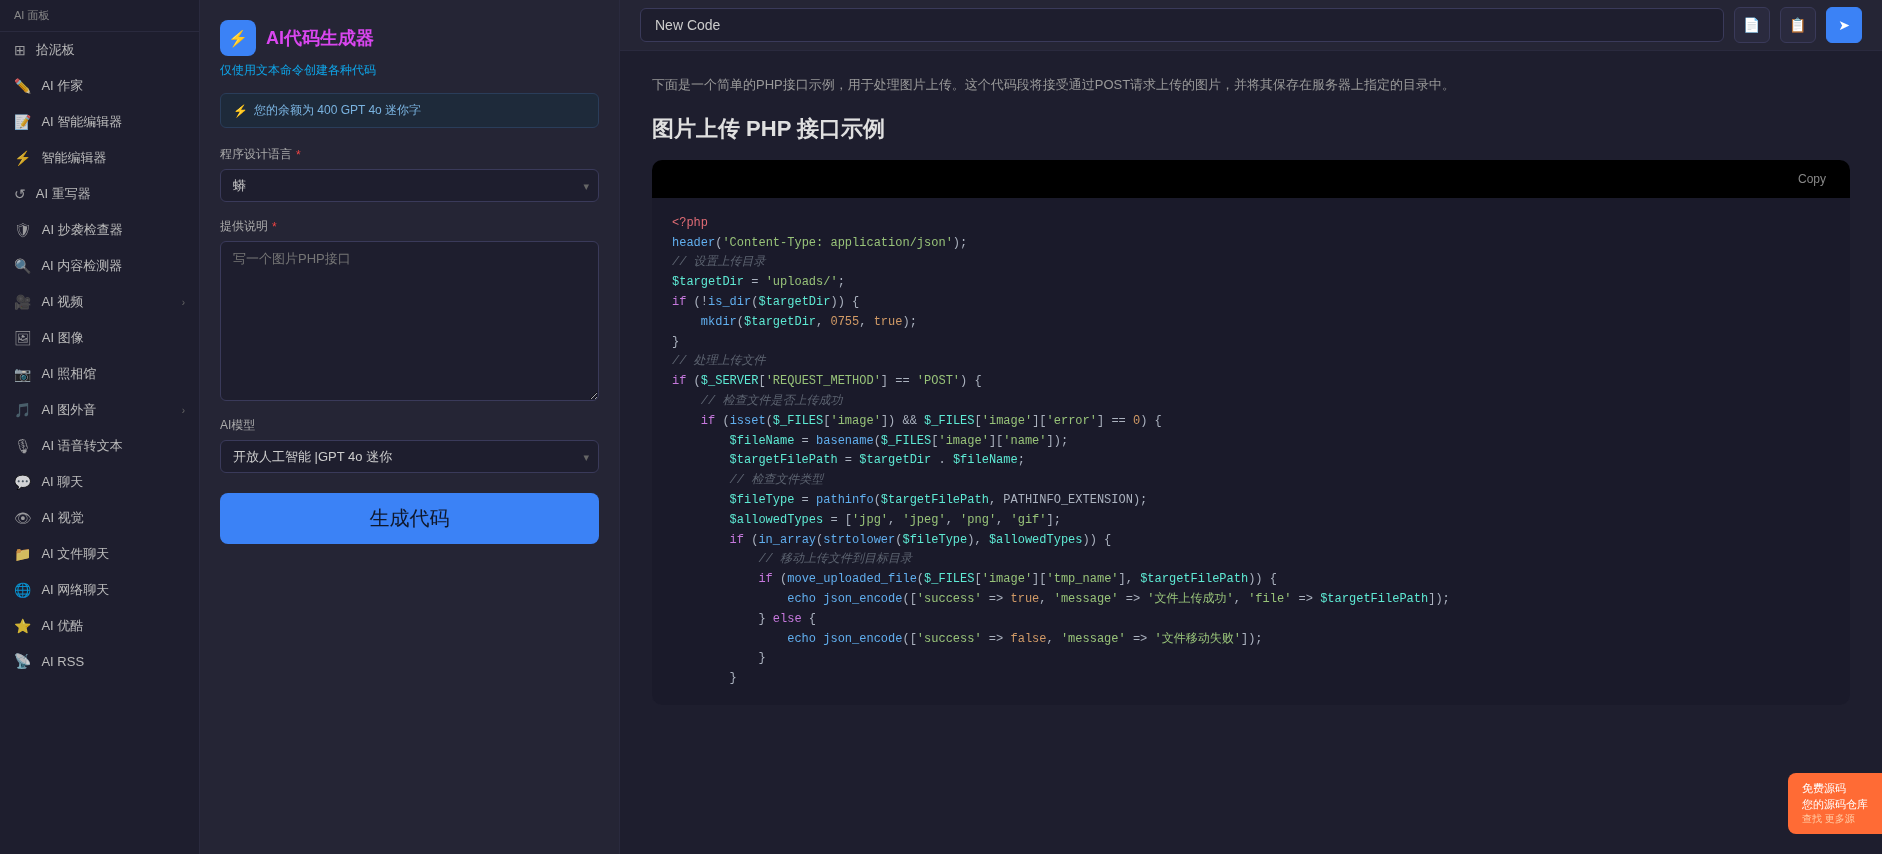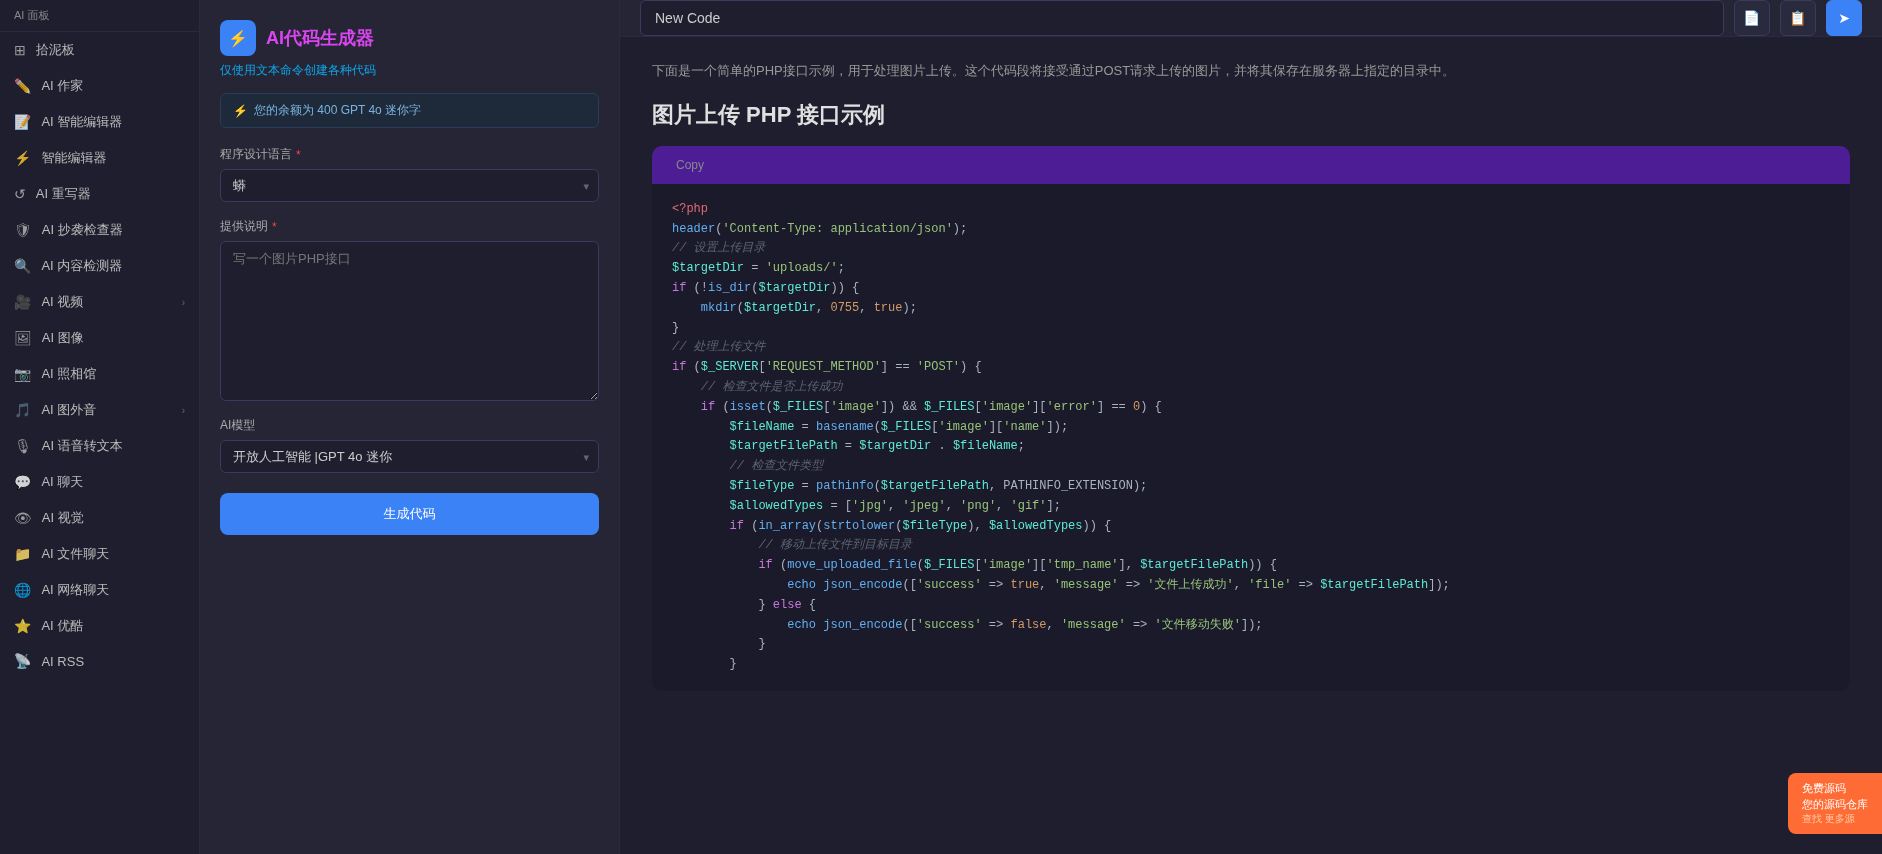--- a/index.html
+++ b/index.html
@@ -163,43 +163,44 @@
       right: 10px;
       top: 50%;
       transform: translateY(-50%);
       color: #666;
       pointer-events: none;
       font-size: 11px;
     }
 
     .generate-btn {
       background: #3b82f6;
-      color: #ffffff;
+      color: #0f172a;
       border: none;
       border-radius: 8px;
       padding: 12px 0;
       width: 100%;
-      font-size: 13px;
+      font-size: 20px;
       cursor: pointer;
       font-weight: 500;
       transition: background 0.15s;
     }
 
     
     .right-panel {
       flex: 1;
       background: #1e1e2e;
       display: flex;
       flex-direction: column;
       overflow: hidden;
     }
 
     .right-top-bar {
       display: flex;
-      padding: 0 20px;
+      align-items: center;
+      padding: 7px 20px;
       background: #252535;
       border-bottom: 1px solid #2a2a3e;
       gap: 10px;
     }
     .code-title-input {
       flex: 1;
       background: #1e1e2e;
       border: 1px solid #3a3a5a;
       border-radius: 6px;
       color: #ccc;
@@ -247,23 +248,23 @@
     }
 
     .code-block {
       background: #252535;
       border-radius: 10px;
       overflow: hidden;
       position: relative;
     }
     .code-block-header {
       display: flex;
-      justify-content: flex-start;
+      justify-content: flex-end;
       padding: 8px 16px;
-      background: #4c1d95;
+      background: #000000;
     }
     .copy-btn {
       background: transparent;
       border: none;
       color: #888;
       font-size: 12px;
       cursor: pointer;
       padding: 4px 8px;
     }
 

